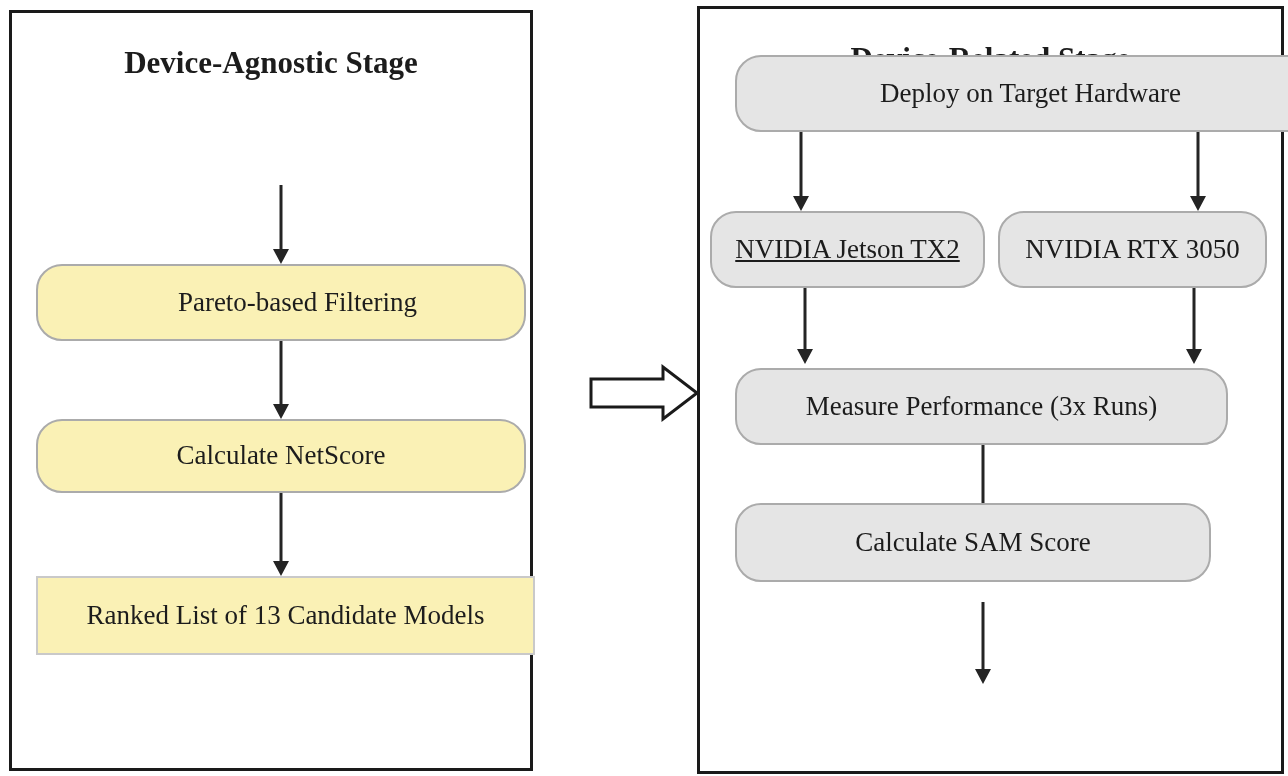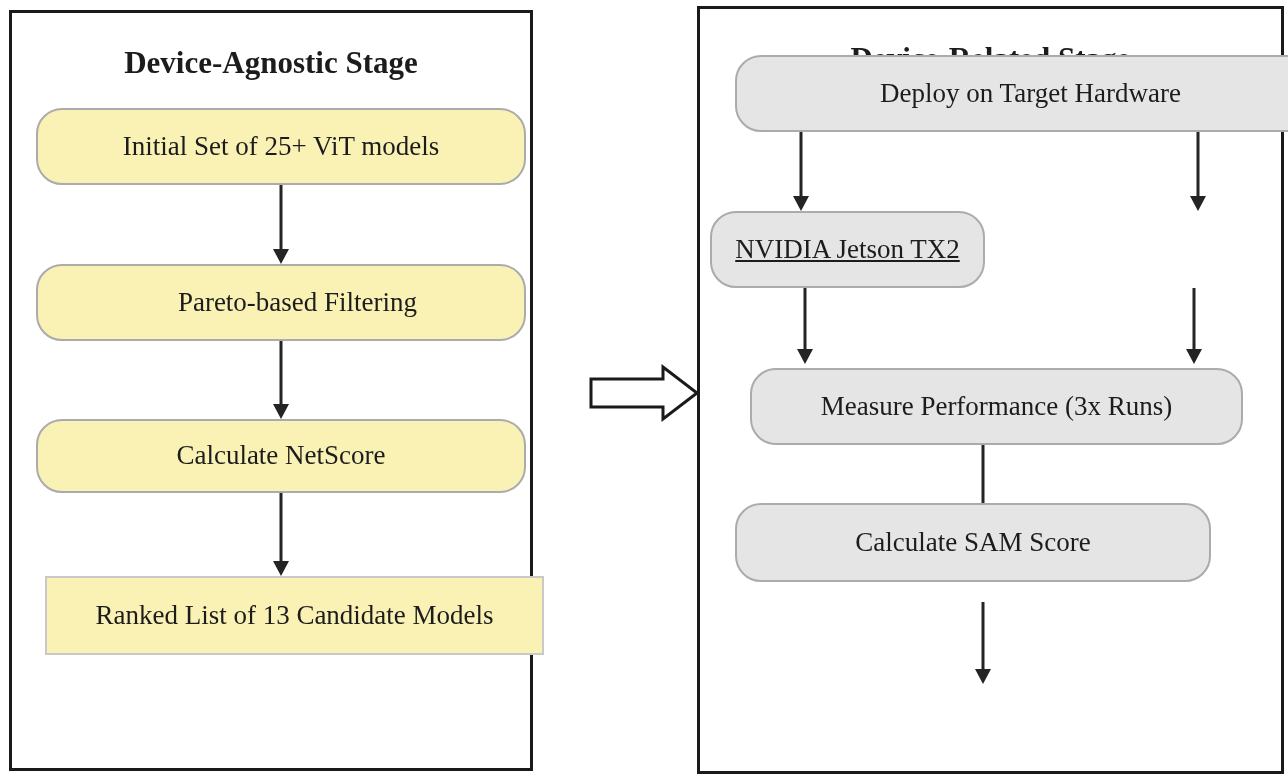--- a/index.html
+++ b/index.html
@@ -39,42 +39,41 @@
   .big-arrow{position:absolute;left:589px;top:364px;}
 </style>
 </head>
 <body>
 
 <div class="canvas">
 
   <section class="panel panel-left">
     <h2 class="panel-title">Device-Agnostic Stage</h2>
 
-    <div class="node rounded yellow" style="left:24px;top:95px;width:490px;height:77px;">Initial Set of 25+ ViT models</div>
 
     <div class="v-arrow" style="left:259px;top:172px;height:79px;">
       <span class="shaft"></span>
       <span class="head"></span>
     </div>
 
     <div class="node rounded yellow" style="left:24px;top:251px;width:490px;height:77px;padding-left:41px;">Pareto-based Filtering</div>
 
     <div class="v-arrow" style="left:259px;top:328px;height:78px;">
       <span class="shaft"></span>
       <span class="head"></span>
     </div>
 
     <div class="node rounded yellow" style="left:24px;top:406px;width:490px;height:74px;">Calculate NetScore</div>
 
     <div class="v-arrow" style="left:259px;top:480px;height:83px;">
       <span class="shaft"></span>
       <span class="head"></span>
     </div>
 
-    <div class="node rect yellow" style="left:33px;top:563px;width:499px;height:79px;">Ranked List of 13 Candidate Models</div>
+    <div class="node rect yellow" style="left:24px;top:563px;width:499px;height:79px;">Ranked List of 13 Candidate Models</div>
   </section>
 
   <svg class="big-arrow" width="112" height="58" viewBox="0 0 112 58">
     <polygon points="2,15 74,15 74,3 108,29 74,55 74,43 2,43" fill="#ffffff" stroke="#1A1A1A" stroke-width="3"></polygon>
   </svg>
 
   <section class="panel panel-right">
     <h2 class="panel-title">Device-Related Stage</h2>
 
     <div class="node rounded gray" style="left:35px;top:46px;width:591px;height:77px;">Deploy on Target Hardware</div>
@@ -82,31 +81,32 @@
     <div class="v-arrow" style="left:91px;top:123px;height:79px;">
       <span class="shaft"></span>
       <span class="head"></span>
     </div>
     <div class="v-arrow" style="left:488px;top:123px;height:79px;">
       <span class="shaft"></span>
       <span class="head"></span>
     </div>
 
     <div class="node rounded gray" style="left:10px;top:202px;width:275px;height:77px;padding:0 2px;text-decoration:underline;">NVIDIA Jetson TX2</div>
+    <div class="node rounded gray" style="left:298px;top:202px;width:269px;height:77px;padding:0 2px;">NVIDIA RTX 3050</div>
 
     <div class="v-arrow" style="left:95px;top:279px;height:76px;">
       <span class="shaft"></span>
       <span class="head"></span>
     </div>
     <div class="v-arrow" style="left:484px;top:279px;height:76px;">
       <span class="shaft"></span>
       <span class="head"></span>
     </div>
 
-    <div class="node rounded gray" style="left:35px;top:359px;width:493px;height:77px;margin-left:15px;">Measure Performance (3x Runs)</div>
+    <div class="node rounded gray" style="left:35px;top:359px;width:493px;height:77px;">Measure Performance (3x Runs)</div>
 
     <div class="v-arrow" style="left:273px;top:436px;height:78px;">
       <span class="shaft"></span>
       <span class="head"></span>
     </div>
 
     <div class="node rounded gray" style="left:35px;top:494px;width:476px;height:79px;">Calculate SAM Score</div>
 
     <div class="v-arrow" style="left:273px;top:593px;height:82px;">
       <span class="shaft"></span>

